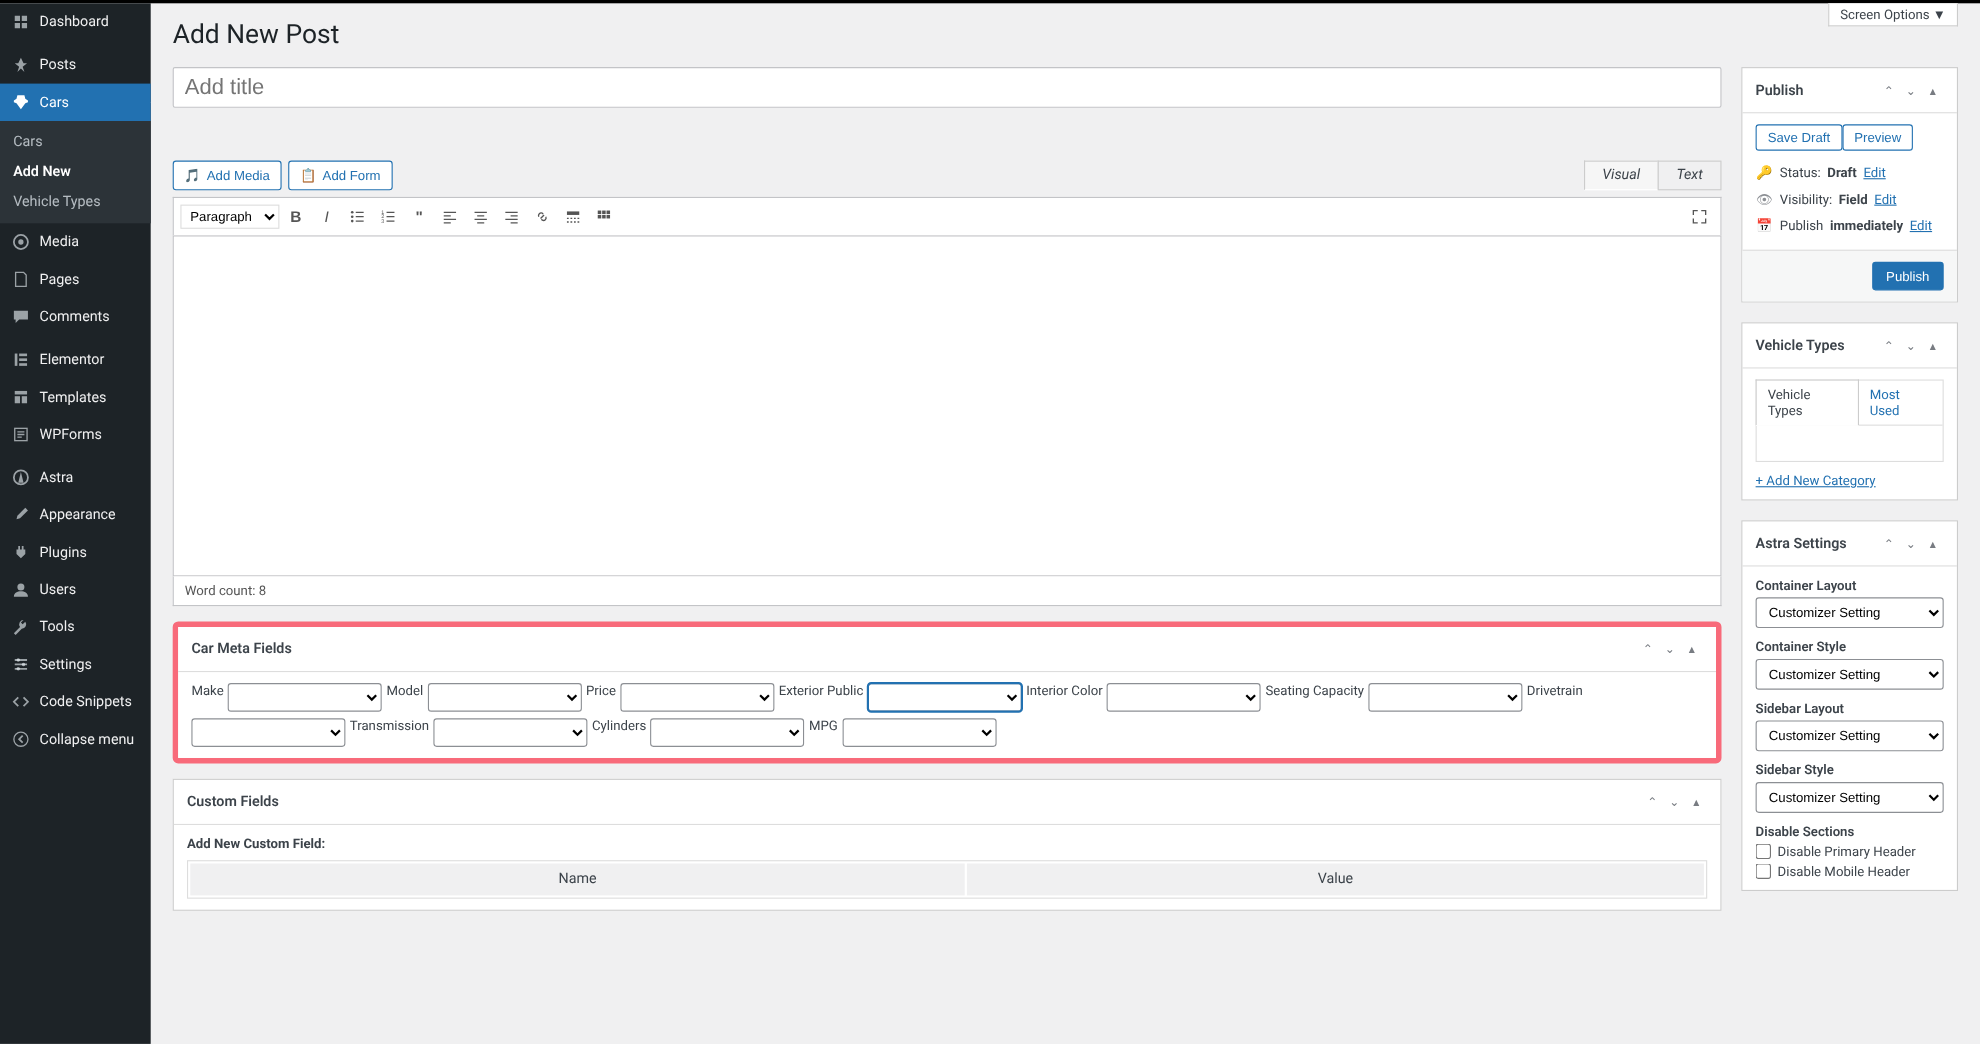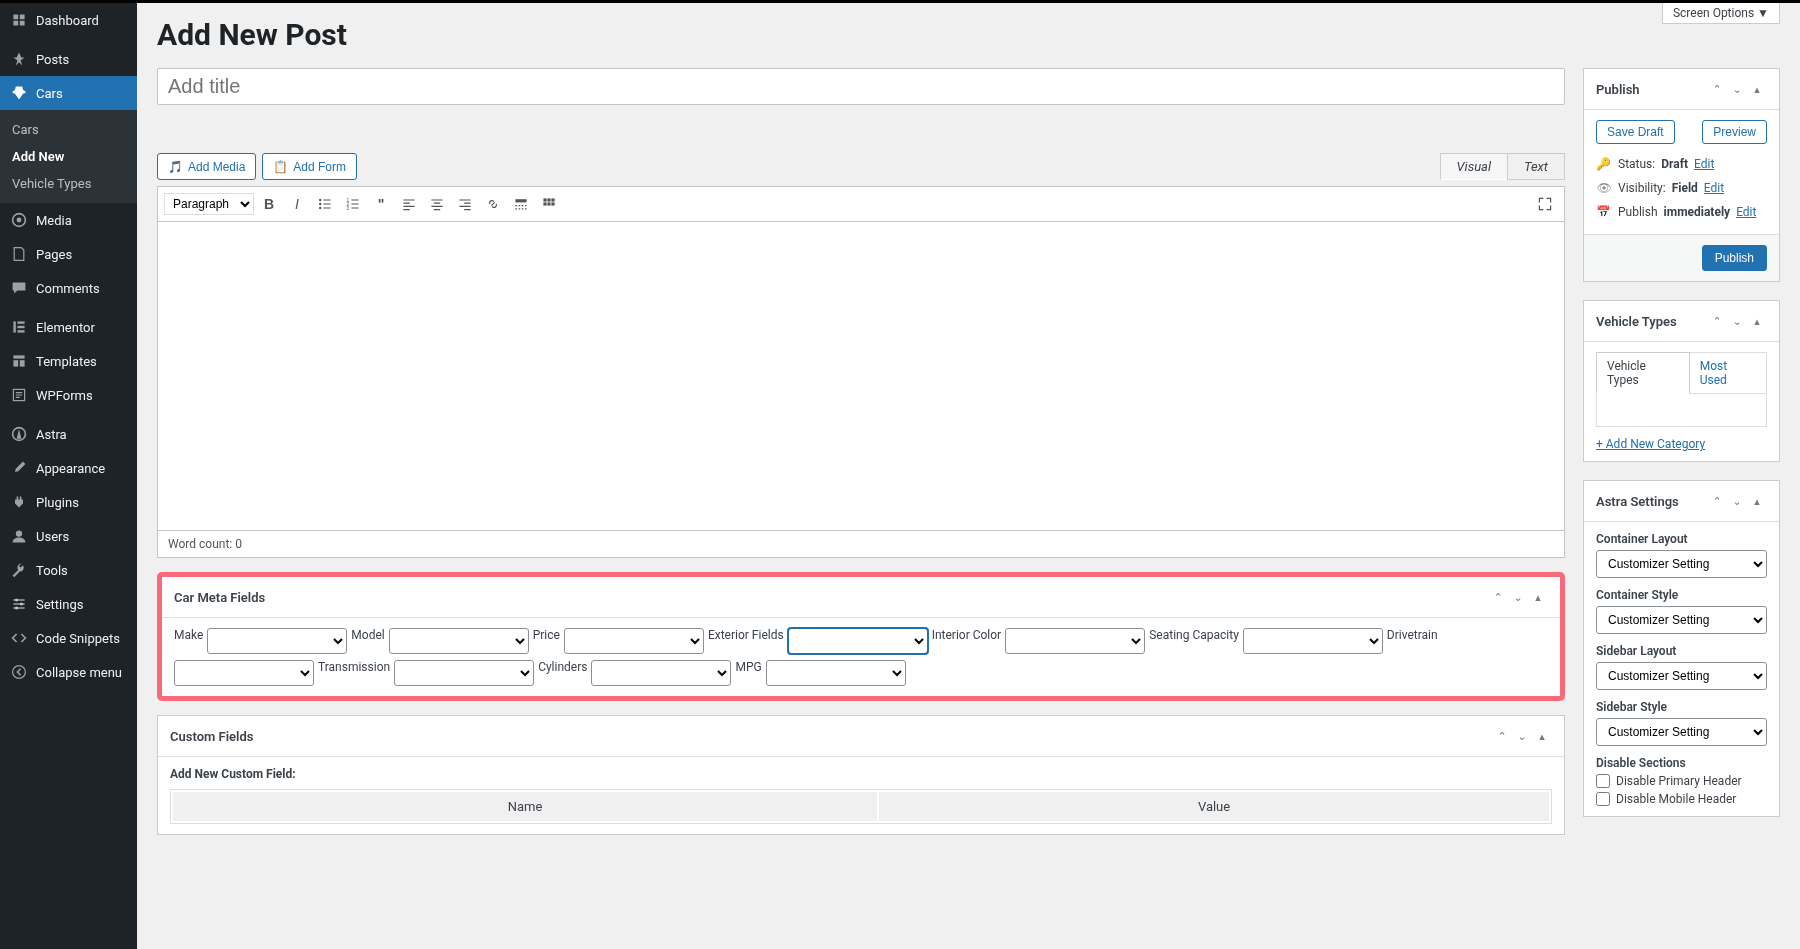--- a/index.html
+++ b/index.html
@@ -14,21 +14,21 @@
 .side-sub { background: #2c3338; padding: 6px 0; }
 .side-sub .sub { padding: 6px 12px; cursor: pointer; font-size: 13px; color: rgba(240,246,252,.7); }
 .side-sub .sub.cur { font-weight: 600; color: #fff; }
 .side-sep { height: 5px; }
 .icon { width: 18px; height: 18px; display: inline-flex; align-items: center; justify-content: center; color: rgba(240,246,252,.6); font-size: 16px; }
 .side-item.active .icon { color: #fff; }
 
 
 .main { flex: 1; padding: 0 20px 20px; position: relative; }
 .screen-opts { position: absolute; top: 0; right: 20px; background: #fff; border: 1px solid #ccc; border-top: none; padding: 3px 10px; font-size: 12px; cursor: pointer; }
-h1.title { font-size: 30px; font-weight: 700; margin: 14px 0 12px; color: #1d2327; }
+h1.title { font-size: 24px; font-weight: 400; margin: 14px 0 12px; color: #1d2327; }
 .title-input { width: 100%; font-size: 20px; padding: 6px 10px; border: 1px solid #c3c4c7; background: #fff; border-radius: 2px; }
 .title-input::placeholder { color: #757575; }
 
 .cols { display: flex; gap: 18px; align-items: flex-start; margin-top: 16px; }
 .left { flex: 1; min-width: 0; }
 .right { width: 197px; flex-shrink: 0; }
 
 .media-row { display: flex; gap: 6px; margin-bottom: 6px; }
 .btn-outline { border: 1px solid #2271b1; color: #2271b1; background: #fff; padding: 4px 10px; border-radius: 3px; font-size: 12px; cursor: pointer; display: inline-flex; align-items: center; gap: 5px; }
 .tabs { margin-left: auto; display: flex; }
@@ -53,21 +53,21 @@
 .meta-row label { font-size: 12px; }
 .meta-row select { border: 1px solid #8c8f94; border-radius: 3px; height: 26px; width: 140px; background: #fff; }
 .meta-row select.focused { outline: 2px solid #2271b1; outline-offset: -1px; }
 
 .pub-row { display: flex; align-items: center; gap: 6px; padding: 5px 0; font-size: 12px; }
 .pub-row .ico { width: 16px; text-align: center; color: #8c8f94; }
 .pub-row a { color: #2271b1; text-decoration: underline; }
 .pub-actions { border-top: 1px solid #ddd; padding: 10px 12px; text-align: right; background: #f6f7f7; margin: 10px -12px -10px; }
 .btn-primary { background: #2271b1; color: #fff; border: 1px solid #2271b1; padding: 5px 12px; border-radius: 3px; font-size: 12px; cursor: pointer; }
 .btn-ghost { border: 1px solid #2271b1; color: #2271b1; background: #fff; padding: 4px 10px; border-radius: 3px; font-size: 12px; cursor: pointer; }
-.top-btns { display: flex; justify-content: space-between; margin-bottom: 8px; }
+.top-btns { display: flex; margin-bottom: 8px; }
 
 .tab-panel { border: 1px solid #ddd; }
 .tab-panel .tp-tabs { display: flex; border-bottom: 1px solid #ddd; }
 .tab-panel .tp-tab { padding: 6px 10px; font-size: 12px; cursor: pointer; }
 .tab-panel .tp-tab.active { border: 1px solid #ccc; border-bottom: 1px solid #fff; margin: -1px 0 -1px -1px; background: #fff; }
 .tab-panel .tp-tab.link { color: #2271b1; }
 .tab-panel .tp-body { height: 32px; }
 
 .add-cat { color: #2271b1; text-decoration: underline; font-size: 12px; margin-top: 10px; display: inline-block; cursor: pointer; }
 
@@ -334,41 +334,41 @@
                 <rect x="13" y="8" width="4" height="4"></rect>
               </svg>
             </button>
           <button style="margin-left:auto">
               <svg viewBox="0 0 20 20">
                 <path d="M3 8V3h5M17 8V3h-5M3 12v5h5M17 12v5h-5" stroke="currentColor" stroke-width="1.5" fill="none"></path>
               </svg>
             </button>
         </div>
         <div class="editor"></div>
-        <div class="status-bar">Word count: 0</div>
+        <div class="status-bar">Word count: 8</div>
 
         <div style="height:14px"></div>
 
         <div class="highlight">
         <div class="postbox" style="margin-bottom:0;border:none">
           <div class="postbox-h">
             <h2>Car Meta Fields</h2>
             <span class="handle">⌃</span>
             <span class="handle">⌄</span>
             <span class="handle">▴</span>
           </div>
           <div class="postbox-b">
             <div class="meta-row">
               <label>Make</label>
               <select><option></option></select>
               <label>Model</label>
               <select><option></option></select>
               <label>Price</label>
               <select><option></option></select>
-              <label>Exterior Fields</label>
+              <label>Exterior Public</label>
               <select class="focused"><option></option></select>
               <label>Interior Color</label>
               <select><option></option></select>
               <label>Seating Capacity</label>
               <select><option></option></select>
               <label>Drivetrain</label>
               <select><option></option></select>
               <label>Transmission</label>
               <select><option></option></select>
               <label>Cylinders</label>

